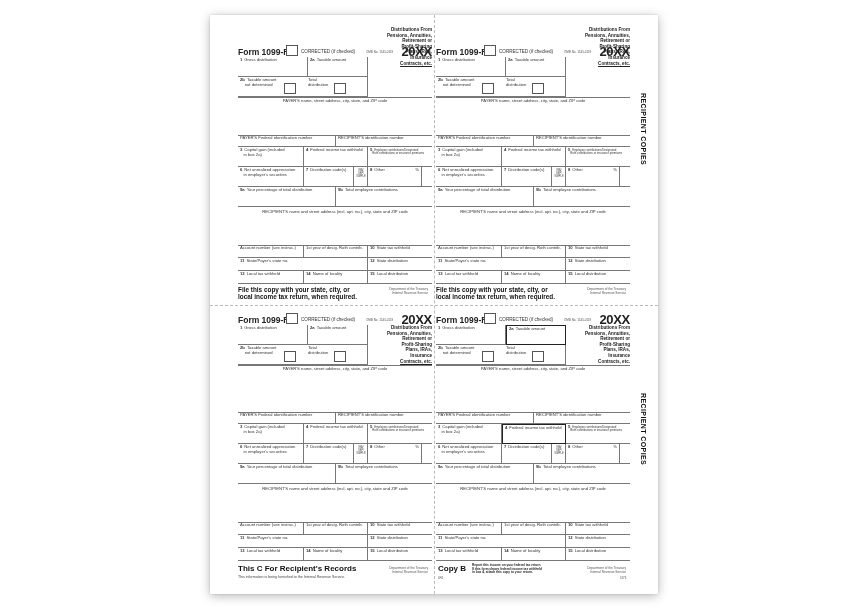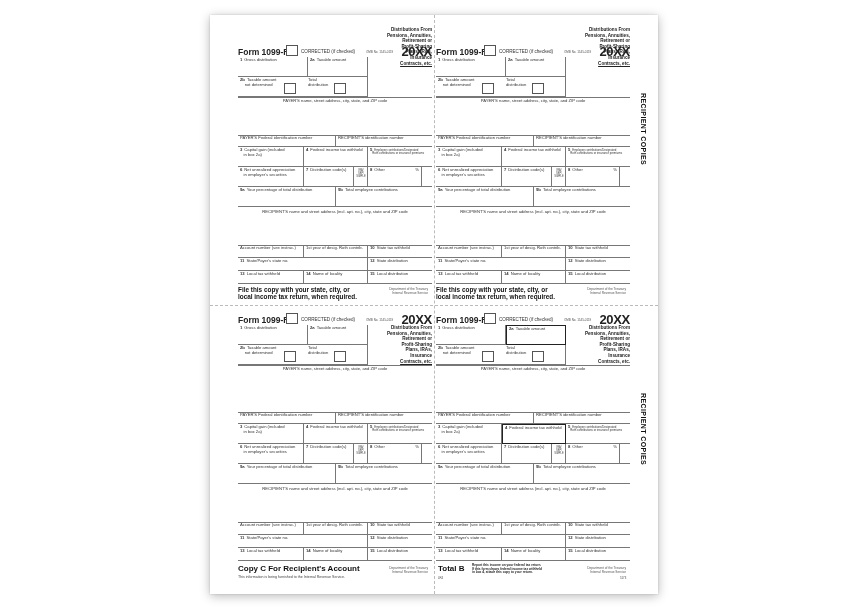--- a/index.html
+++ b/index.html
@@ -349,21 +349,21 @@
       </div>
     <div class="cell" style="left:28px;top:243px;width:66px;height:13px;">
         <span class="lbl"><b>13</b><span>Local tax withheld</span></span>
       </div>
     <div class="cell" style="left:94px;top:243px;width:64px;height:13px;">
         <span class="lbl"><b>14</b><span>Name of locality</span></span>
       </div>
     <div class="cell" style="left:158px;top:243px;width:64px;height:13px;border-right:none;">
         <span class="lbl"><b>15</b><span>Local distribution</span></span>
       </div>
-    <span class="footer-big" style="top:259px;font-size:8px;">Copy C For Recipient's Account</span>
+    <span class="footer-big" style="top:259px;font-size:8px;">This C For Recipient's Records</span>
     <span class="small" style="left:28px;top:270px;">This information is being furnished to the Internal Revenue Service.</span>
     <span class="dept" style="top:262px;"><span>Department of the Treasury</span><br><span>Internal Revenue Service</span></span>
   </div>
 
   <div class="copy br">
     <div class="hdr" style="left:2px;top:10px;">
       <span class="form-title">Form 1099-R</span>
       <div class="corr-box"></div>
       <span class="corr-label">CORRECTED (if checked)</span>
       <span class="omb">OMB No. 1545-0119</span>
@@ -449,20 +449,20 @@
       </div>
     <div class="cell" style="left:2px;top:243px;width:66px;height:13px;">
         <span class="lbl"><b>13</b><span>Local tax withheld</span></span>
       </div>
     <div class="cell" style="left:68px;top:243px;width:64px;height:13px;">
         <span class="lbl"><b>14</b><span>Name of locality</span></span>
       </div>
     <div class="cell" style="left:132px;top:243px;width:64px;height:13px;border-right:none;">
         <span class="lbl"><b>15</b><span>Local distribution</span></span>
       </div>
-    <span class="footer-big" style="left:4px;top:259px;font-size:8px;">Total B</span>
+    <span class="footer-big" style="left:4px;top:259px;font-size:8px;">Copy B</span>
     <span class="small" style="left:38px;top:259px;font-size:3.2px;line-height:3.6px;font-weight:bold;color:#222;"><span>Report this income on your federal tax return.</span><br><span>If this form shows federal income tax withheld</span><br><span>in box 4, attach this copy to your return.</span></span>
     <span class="small" style="left:4px;top:271px;font-size:2.8px;">LR4</span>
     <span class="small" style="left:186px;top:271px;font-size:2.8px;">5173</span>
     <span class="dept" style="top:262px;right:32px;"><span>Department of the Treasury</span><br><span>Internal Revenue Service</span></span>
     <span class="side-label" style="left:206px;top:88px;">RECIPIENT COPIES</span>
   </div>
 </div>
 
 </body></html>

